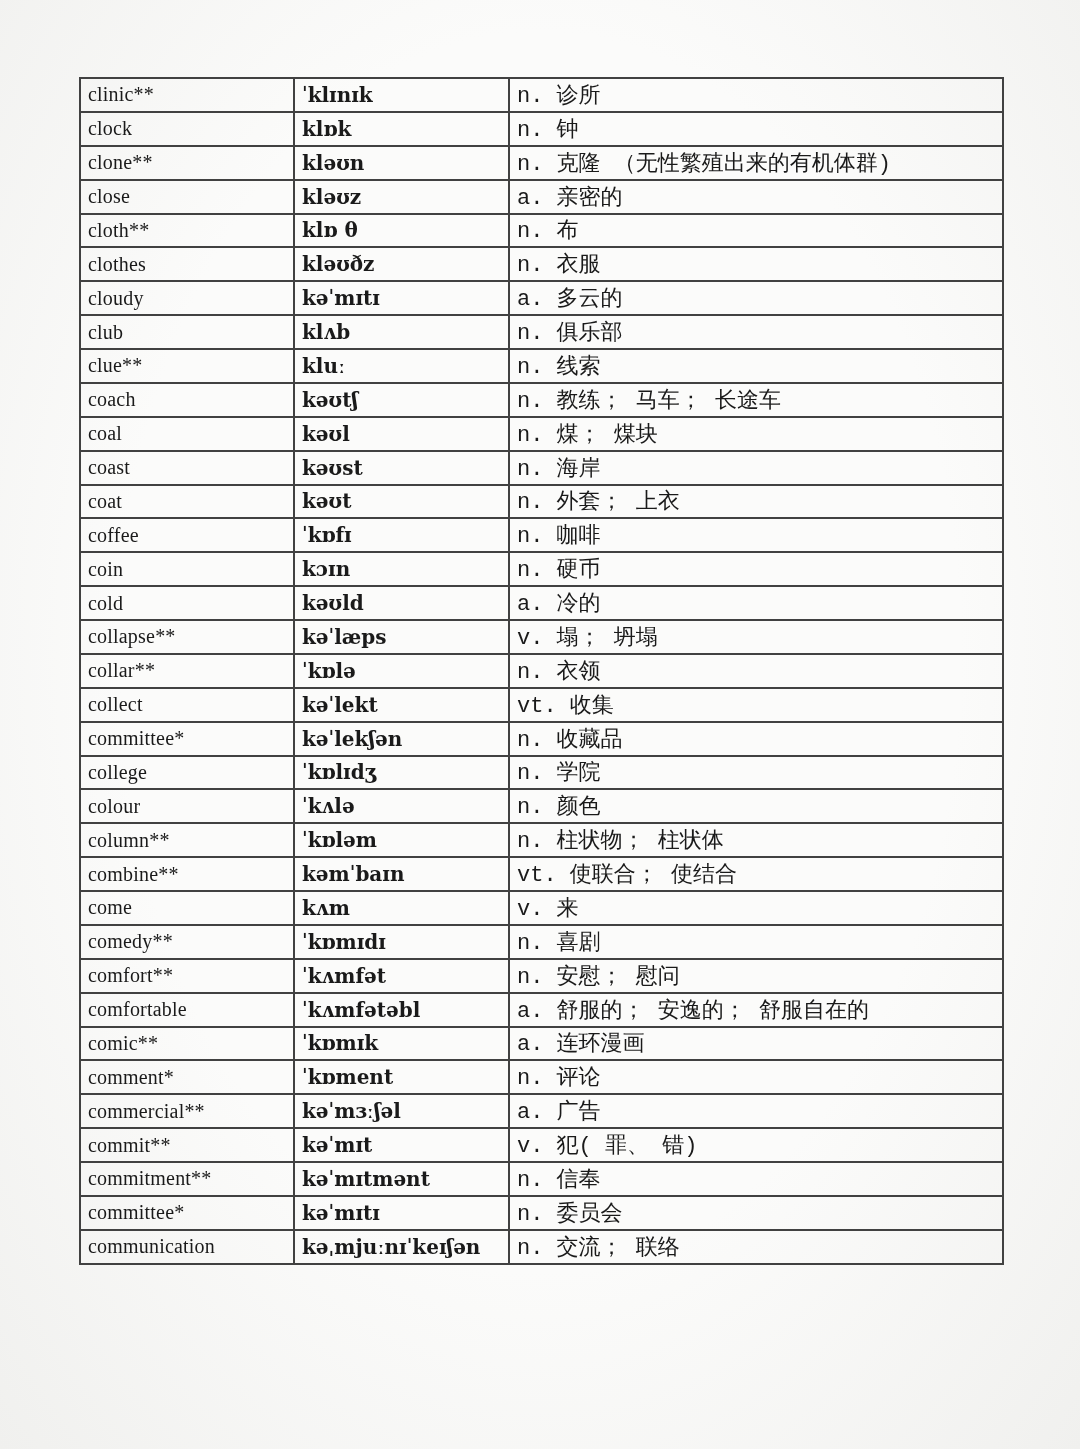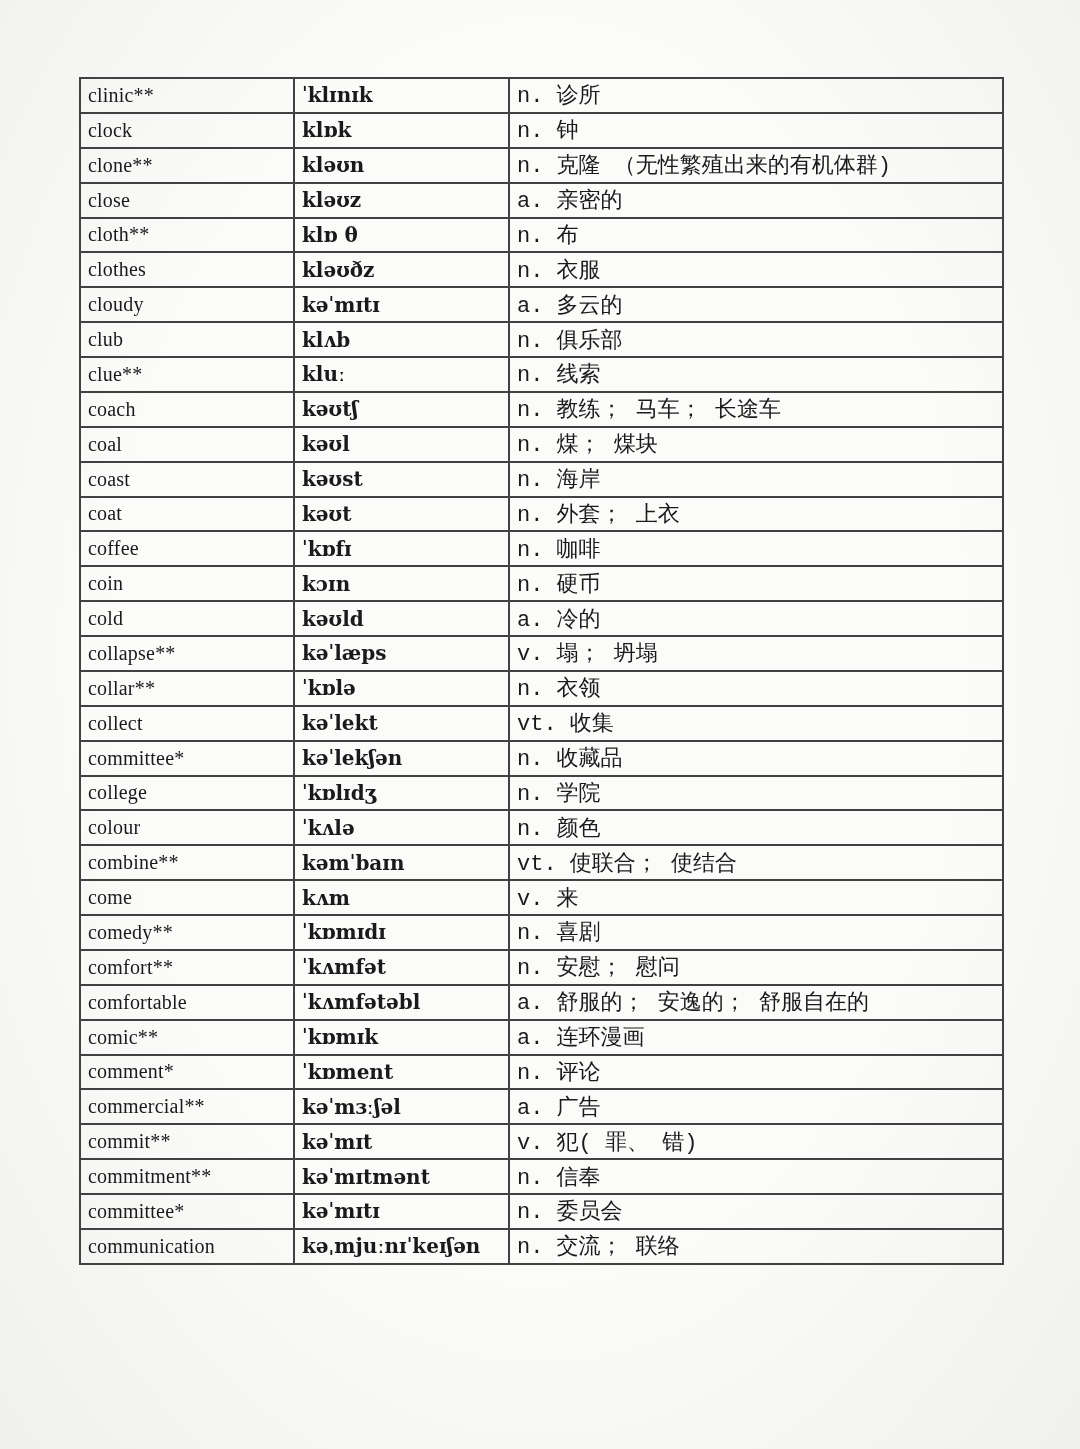--- a/index.html
+++ b/index.html
@@ -165,20 +165,25 @@
     <td class="ipa">ˈkɒlɪdʒ</td>
     <td class="meaning">n. 学院</td>
   </tr>
 
   <tr>
     <td class="word">colour</td>
     <td class="ipa">ˈkʌlə</td>
     <td class="meaning">n. 颜色</td>
   </tr>
 
+  <tr>
+    <td class="word">column**</td>
+    <td class="ipa">ˈkɒləm</td>
+    <td class="meaning">n. 柱状物； 柱状体</td>
+  </tr>
 
   <tr>
     <td class="word">combine**</td>
     <td class="ipa">kəmˈbaɪn</td>
     <td class="meaning">vt. 使联合； 使结合</td>
   </tr>
 
   <tr>
     <td class="word">come</td>
     <td class="ipa">kʌm</td>

